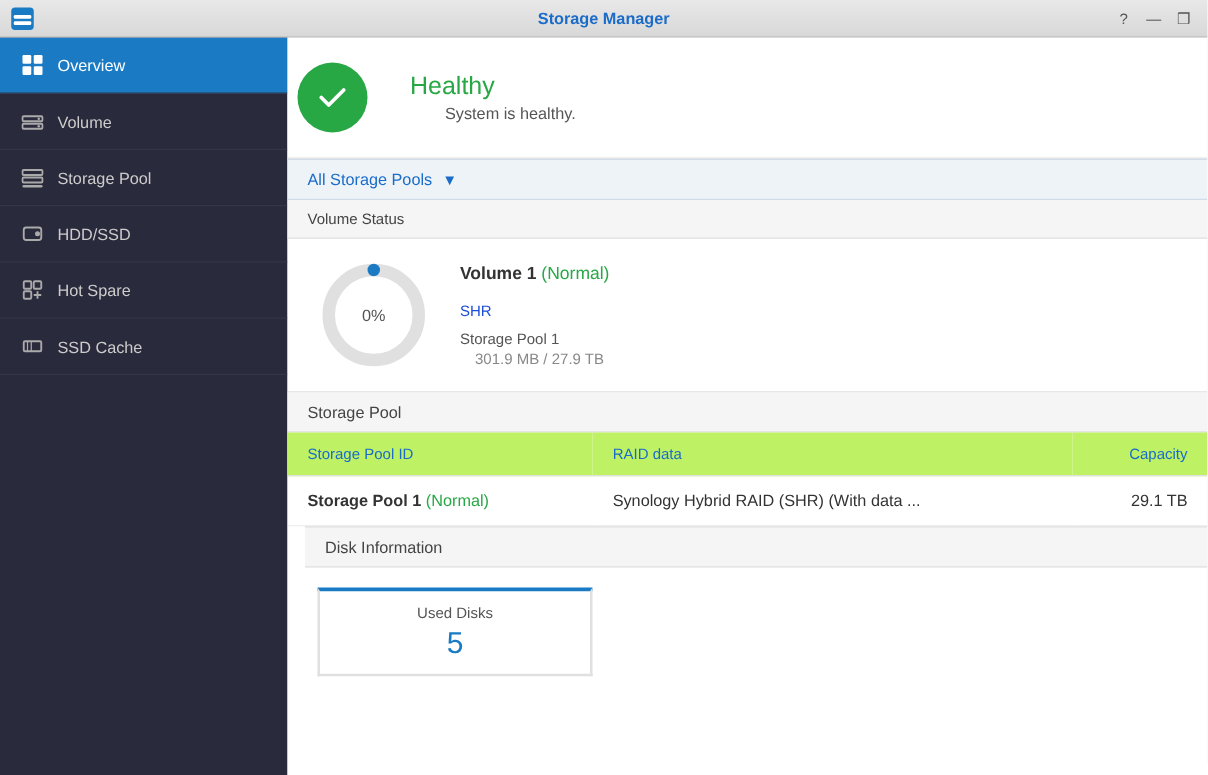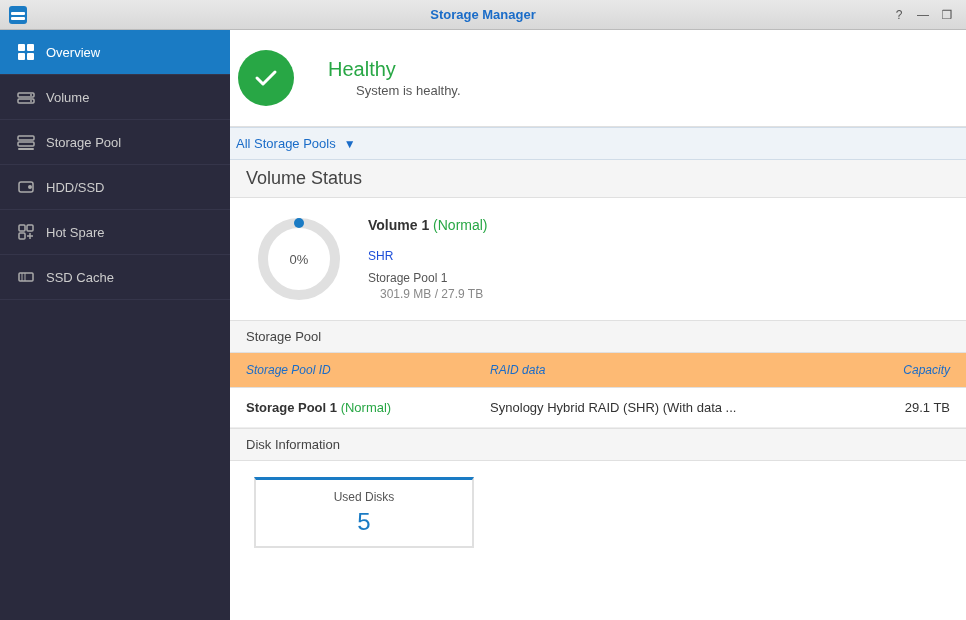--- a/index.html
+++ b/index.html
@@ -103,41 +103,41 @@
       justify-content: center;
       flex-shrink: 0;
     }
     .health-icon svg { width: 30px; height: 30px; }
     .health-title { font-size: 20px; color: #28a745; font-weight: 400; }
     .health-subtitle { font-size: 13px; color: #555; margin-top: 2px; margin-left: 28px; }
 
     
     .section-bar {
       background: #eef3f8;
-      padding: 8px 6px;
+      padding: 8px 16px;
       border-top: 1px solid #d0dce8;
       border-bottom: 1px solid #d0dce8;
       display: flex;
       align-items: center;
       gap: 8px;
     }
     .section-bar-title {
       font-size: 13px;
       color: #1a6cc8;
       font-weight: 500;
     }
 
     
     .volume-status-section {
       padding: 0;
     }
     .volume-status-label {
       background: #f5f5f5;
       padding: 8px 16px;
-      font-size: 18px;
+      font-size: 12px;
       color: #444;
       border-bottom: 1px solid #e0e0e0;
     }
     .volume-row {
       display: flex;
       align-items: center;
       padding: 16px 24px;
       border-bottom: 1px solid #e0e0e0;
       gap: 24px;
     }
@@ -172,22 +172,21 @@
       padding: 8px 16px;
       font-size: 13px;
       color: #444;
       border-bottom: 1px solid #e0e0e0;
     }
     .pool-table {
       width: 100%;
       border-collapse: collapse;
     }
     .pool-table thead tr {
-      background: #fdba74;
-      font-style: italic;
+      background: #bef264;
     }
     .pool-table th {
       padding: 10px 16px;
       text-align: left;
       font-size: 12px;
       color: #1a6cc8;
       font-weight: 500;
       border-bottom: 1px solid #e0e0e0;
     }
     .pool-table th.right { text-align: right; }
@@ -202,20 +201,21 @@
     .normal-badge { color: #28a745; font-weight: 400; }
 
     
     .disk-info-label {
       background: #f5f5f5;
       padding: 8px 16px;
       font-size: 13px;
       color: #444;
       border-bottom: 1px solid #e0e0e0;
       border-top: 1px solid #e0e0e0;
+      margin-left: 14px;
     }
     .disk-info-content {
       padding: 16px 24px;
     }
     .used-disks-box {
       width: 220px;
       border: 2px solid #e0e0e0;
       border-top: 3px solid #1a7bc4;
       text-align: center;
       padding: 10px;

